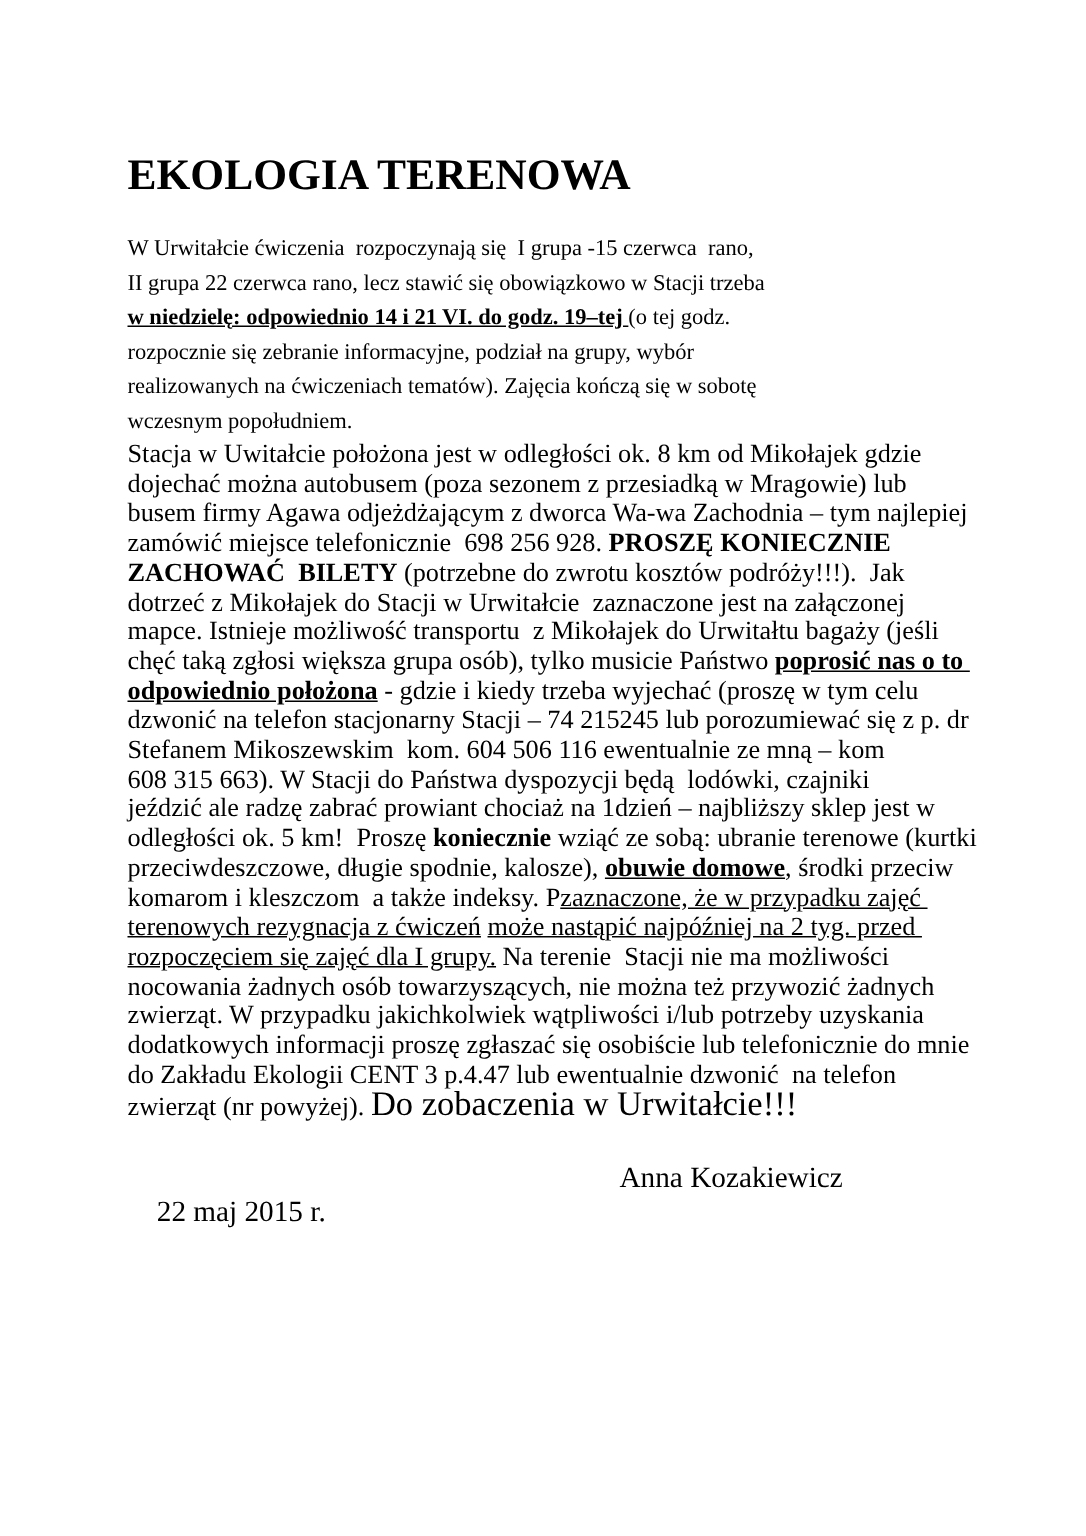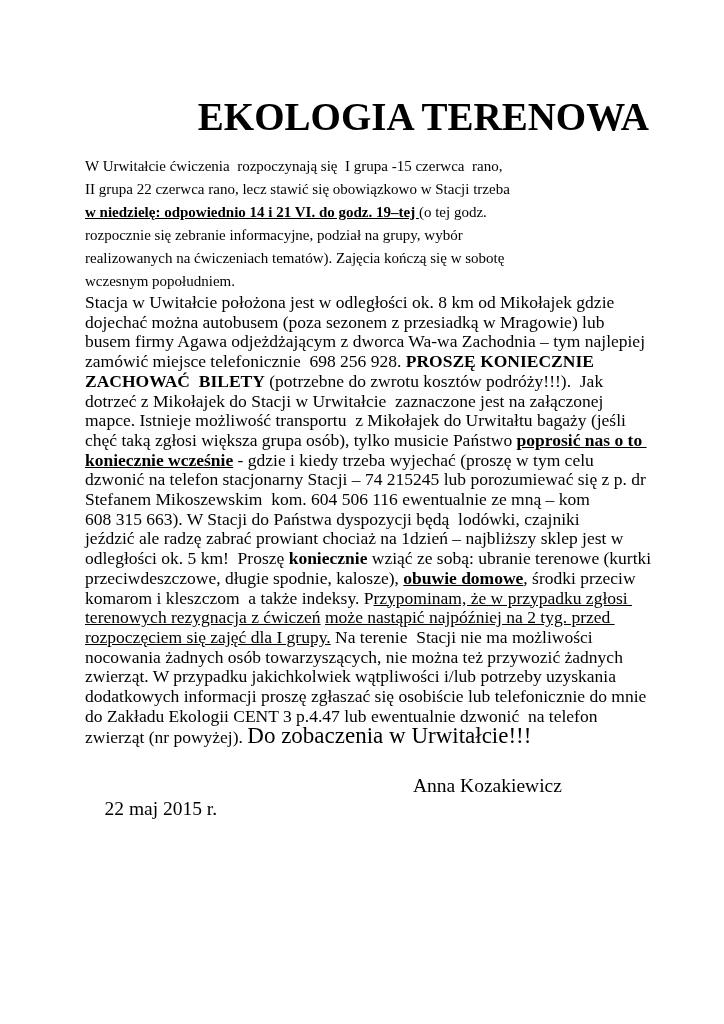--- a/index.html
+++ b/index.html
@@ -13,24 +13,24 @@
     height: 1024px;
     box-sizing: border-box;
     padding: 97px 75px 0 85px;
     background: #ffffff;
     color: #000000;
     font-family: "Liberation Serif", "DejaVu Serif", serif;
     overflow: hidden;
   }
   .title {
     margin: 0 0 18px 0;
-    font-size: 39px;
+    font-size: 29px;
     line-height: 40px;
     font-weight: bold;
-    text-align: right;
+    text-align: left;
   }
   .line { white-space: pre; }
   .para.lead { font-size: 15px; line-height: 23px; }
   .para.body { font-size: 17.5px; line-height: 19.7px; }
   .b  { font-weight: bold; }
   .u  { text-decoration: underline; margin-top: 12px; }
   .lg { font-size: 23px; }
   .footer {
     position: relative;
     margin-top: 26px;
@@ -65,28 +65,28 @@
       </div>
       <div class="para body">
         <div class="line"><span class="">Stacja w Uwitałcie położona jest w odległości ok. 8 km od Mikołajek gdzie</span></div>
         <div class="line"><span class="">dojechać można autobusem (poza sezonem z przesiadką w Mragowie) lub</span></div>
         <div class="line"><span class="">busem firmy Agawa odjeżdżającym z dworca Wa-wa Zachodnia – tym najlepiej</span></div>
         <div class="line"><span class="">zamówić miejsce telefonicznie  698 256 928. </span><span class="b">PROSZĘ KONIECZNIE</span></div>
         <div class="line"><span class="b">ZACHOWAĆ  BILETY</span><span class=""> (potrzebne do zwrotu kosztów podróży!!!).  Jak</span></div>
         <div class="line"><span class="">dotrzeć z Mikołajek do Stacji w Urwitałcie  zaznaczone jest na załączonej</span></div>
         <div class="line"><span class="">mapce. Istnieje możliwość transportu  z Mikołajek do Urwitałtu bagaży (jeśli</span></div>
         <div class="line"><span class="">chęć taką zgłosi większa grupa osób), tylko musicie Państwo </span><span class="b u">poprosić nas o to </span></div>
-        <div class="line"><span class="b u">koniecznie wcześnie</span><span class=""> - gdzie i kiedy trzeba wyjechać (proszę w tym celu</span></div>
+        <div class="line"><span class="b u">odpowiednio położona</span><span class=""> - gdzie i kiedy trzeba wyjechać (proszę w tym celu</span></div>
         <div class="line"><span class="">dzwonić na telefon stacjonarny Stacji – 74 215245 lub porozumiewać się z p. dr</span></div>
         <div class="line"><span class="">Stefanem Mikoszewskim  kom. 604 506 116 ewentualnie ze mną – kom</span></div>
         <div class="line"><span class="">608 315 663). W Stacji do Państwa dyspozycji będą  lodówki, czajniki</span></div>
         <div class="line"><span class="">jeździć ale radzę zabrać prowiant chociaż na 1dzień – najbliższy sklep jest w</span></div>
         <div class="line"><span class="">odległości ok. 5 km!  Proszę </span><span class="b">koniecznie</span><span class=""> wziąć ze sobą: ubranie terenowe (kurtki</span></div>
         <div class="line"><span class="">przeciwdeszczowe, długie spodnie, kalosze), </span><span class="b u">obuwie domowe</span><span class="">, środki przeciw</span></div>
-        <div class="line"><span class="">komarom i kleszczom  a także indeksy. P</span><span class="u">rzypominam, że w przypadku zgłosi </span></div>
+        <div class="line"><span class="">komarom i kleszczom  a także indeksy. P</span><span class="u">zaznaczone, że w przypadku zajęć </span></div>
         <div class="line"><span class="u">terenowych rezygnacja z ćwiczeń</span><span class=""> </span><span class="u">może nastąpić najpóźniej na 2 tyg. przed </span></div>
         <div class="line"><span class="u">rozpoczęciem się zajęć dla I grupy.</span><span class=""> Na terenie  Stacji nie ma możliwości</span></div>
         <div class="line"><span class="">nocowania żadnych osób towarzyszących, nie można też przywozić żadnych</span></div>
         <div class="line"><span class="">zwierząt. W przypadku jakichkolwiek wątpliwości i/lub potrzeby uzyskania</span></div>
         <div class="line"><span class="">dodatkowych informacji proszę zgłaszać się osobiście lub telefonicznie do mnie</span></div>
         <div class="line"><span class="">do Zakładu Ekologii CENT 3 p.4.47 lub ewentualnie dzwonić  na telefon</span></div>
         <div class="line"><span class="">zwierząt (nr powyżej). </span><span class="lg">Do zobaczenia w Urwitałcie!!!</span></div>
       </div>
     </div>
 

